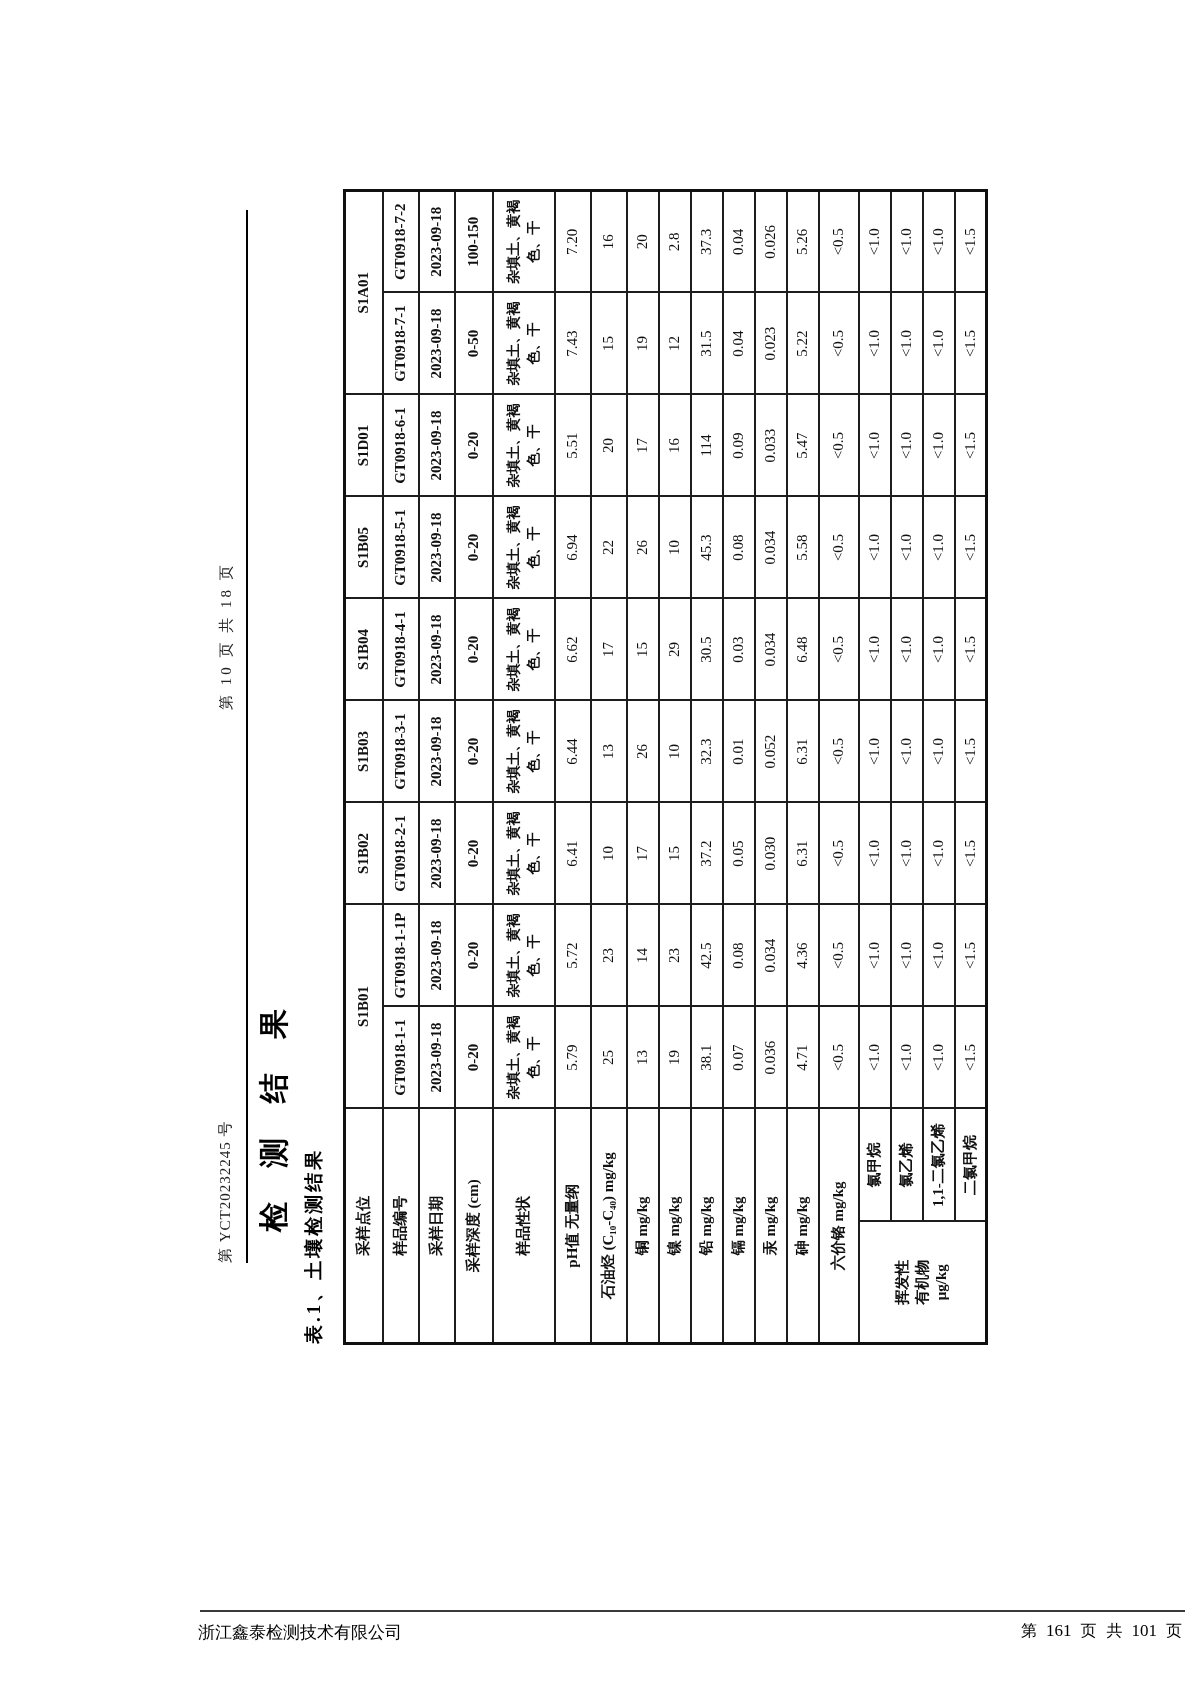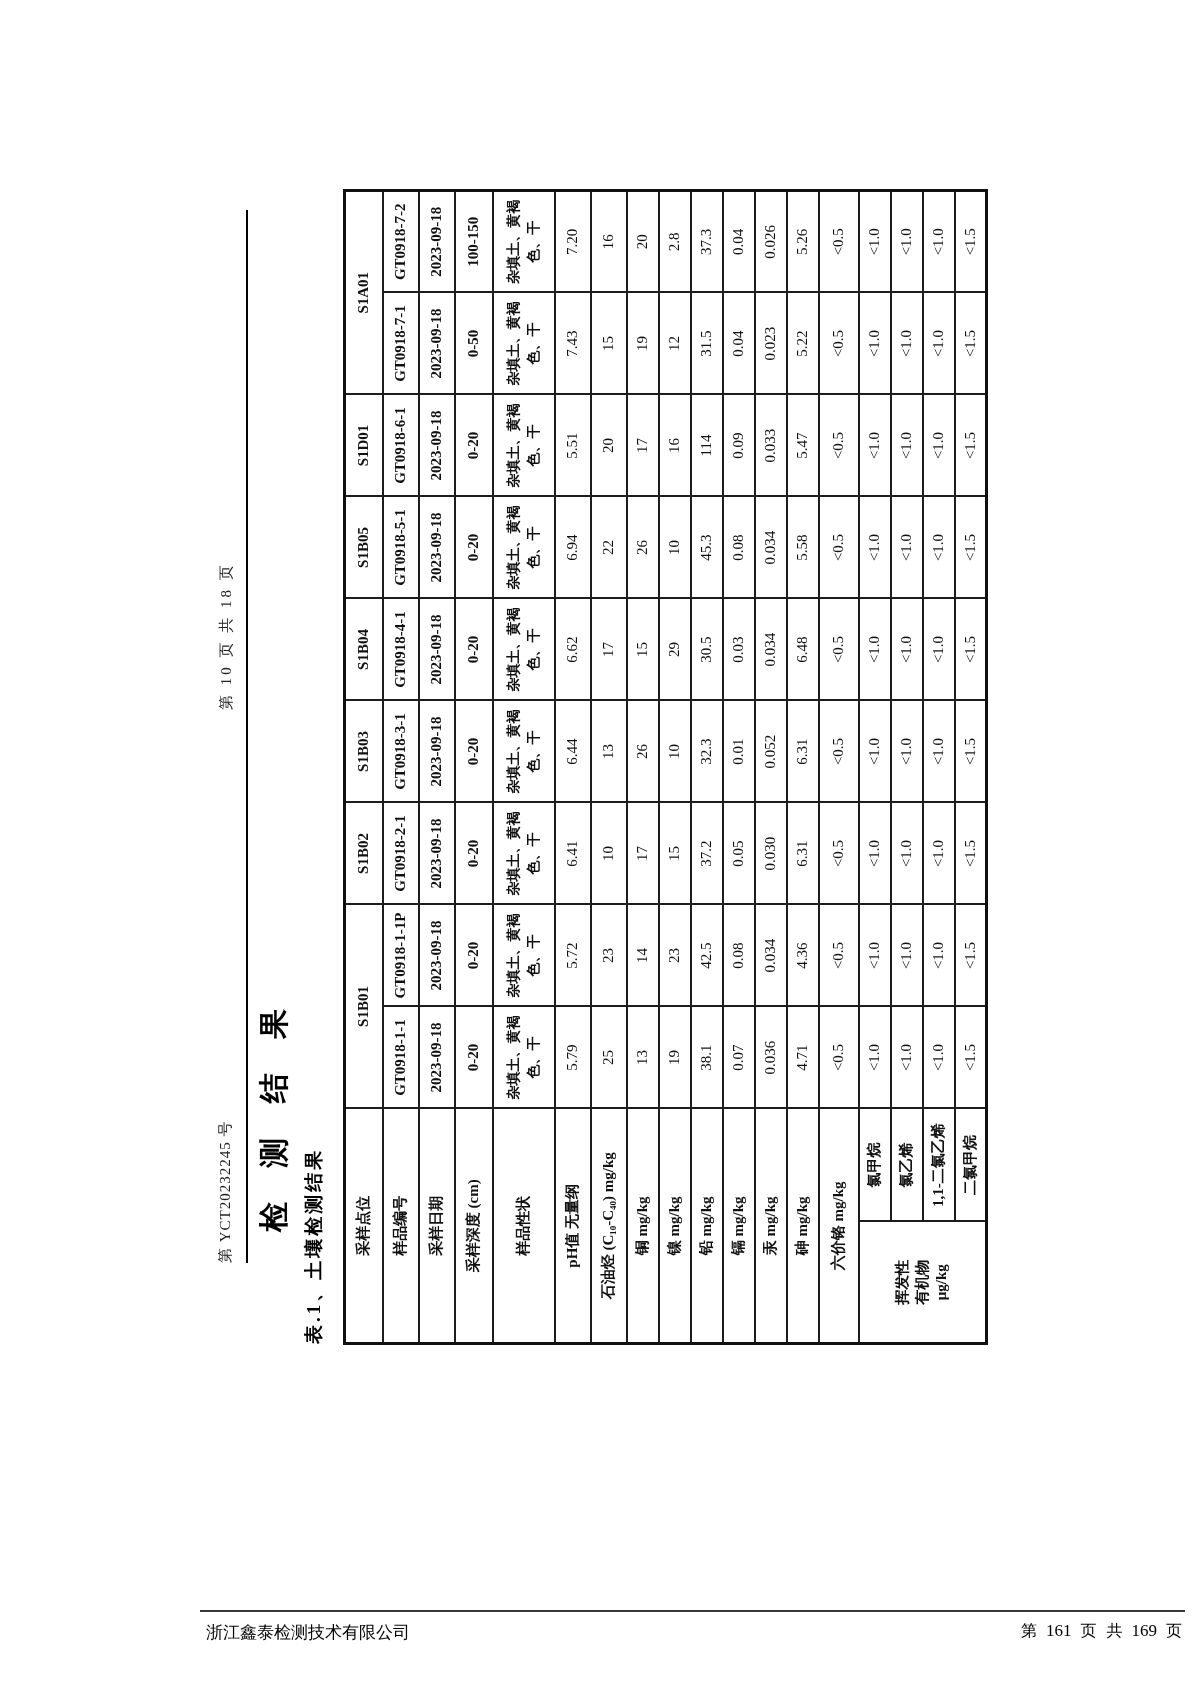--- a/index.html
+++ b/index.html
@@ -49,21 +49,21 @@
   }
   table.results th.lbl{font-weight:bold;}
   table.results td.b{font-weight:bold;}
   table.results td.tex{font-size:14px;font-weight:bold;line-height:1.4;}
   .voc-group div{width:54px;margin:0 auto;font-weight:bold;}
   
   .footer-rule{
     position:absolute;left:200px;top:1610px;width:985px;height:2px;background:#3a3a3a;
   }
   .footer-company{
-    position:absolute;left:206px;top:1621px;font-size:17px;color:#000;
+    position:absolute;left:198px;top:1621px;font-size:17px;color:#000;
   }
   .footer-page{
     position:absolute;right:14px;top:1621px;font-size:16px;color:#000;white-space:nowrap;
   }
   .footer-page .num{font-weight:normal;font-size:17px;padding:0 2px;}
   .footer-page .w{padding:0 3px;}
 </style>
 </head>
 <body>
 
@@ -309,15 +309,15 @@
   </table>
 </div>
 
 <div class="footer-rule"></div>
 <div class="footer-company">浙江鑫泰检测技术有限公司</div>
 <div class="footer-page">
   <span class="w">第</span>
   <span class="num">161</span>
   <span class="w">页</span>
   <span class="w">共</span>
-  <span class="num">169</span>
+  <span class="num">101</span>
   <span class="w">页</span>
 </div>
 
 </body></html>

